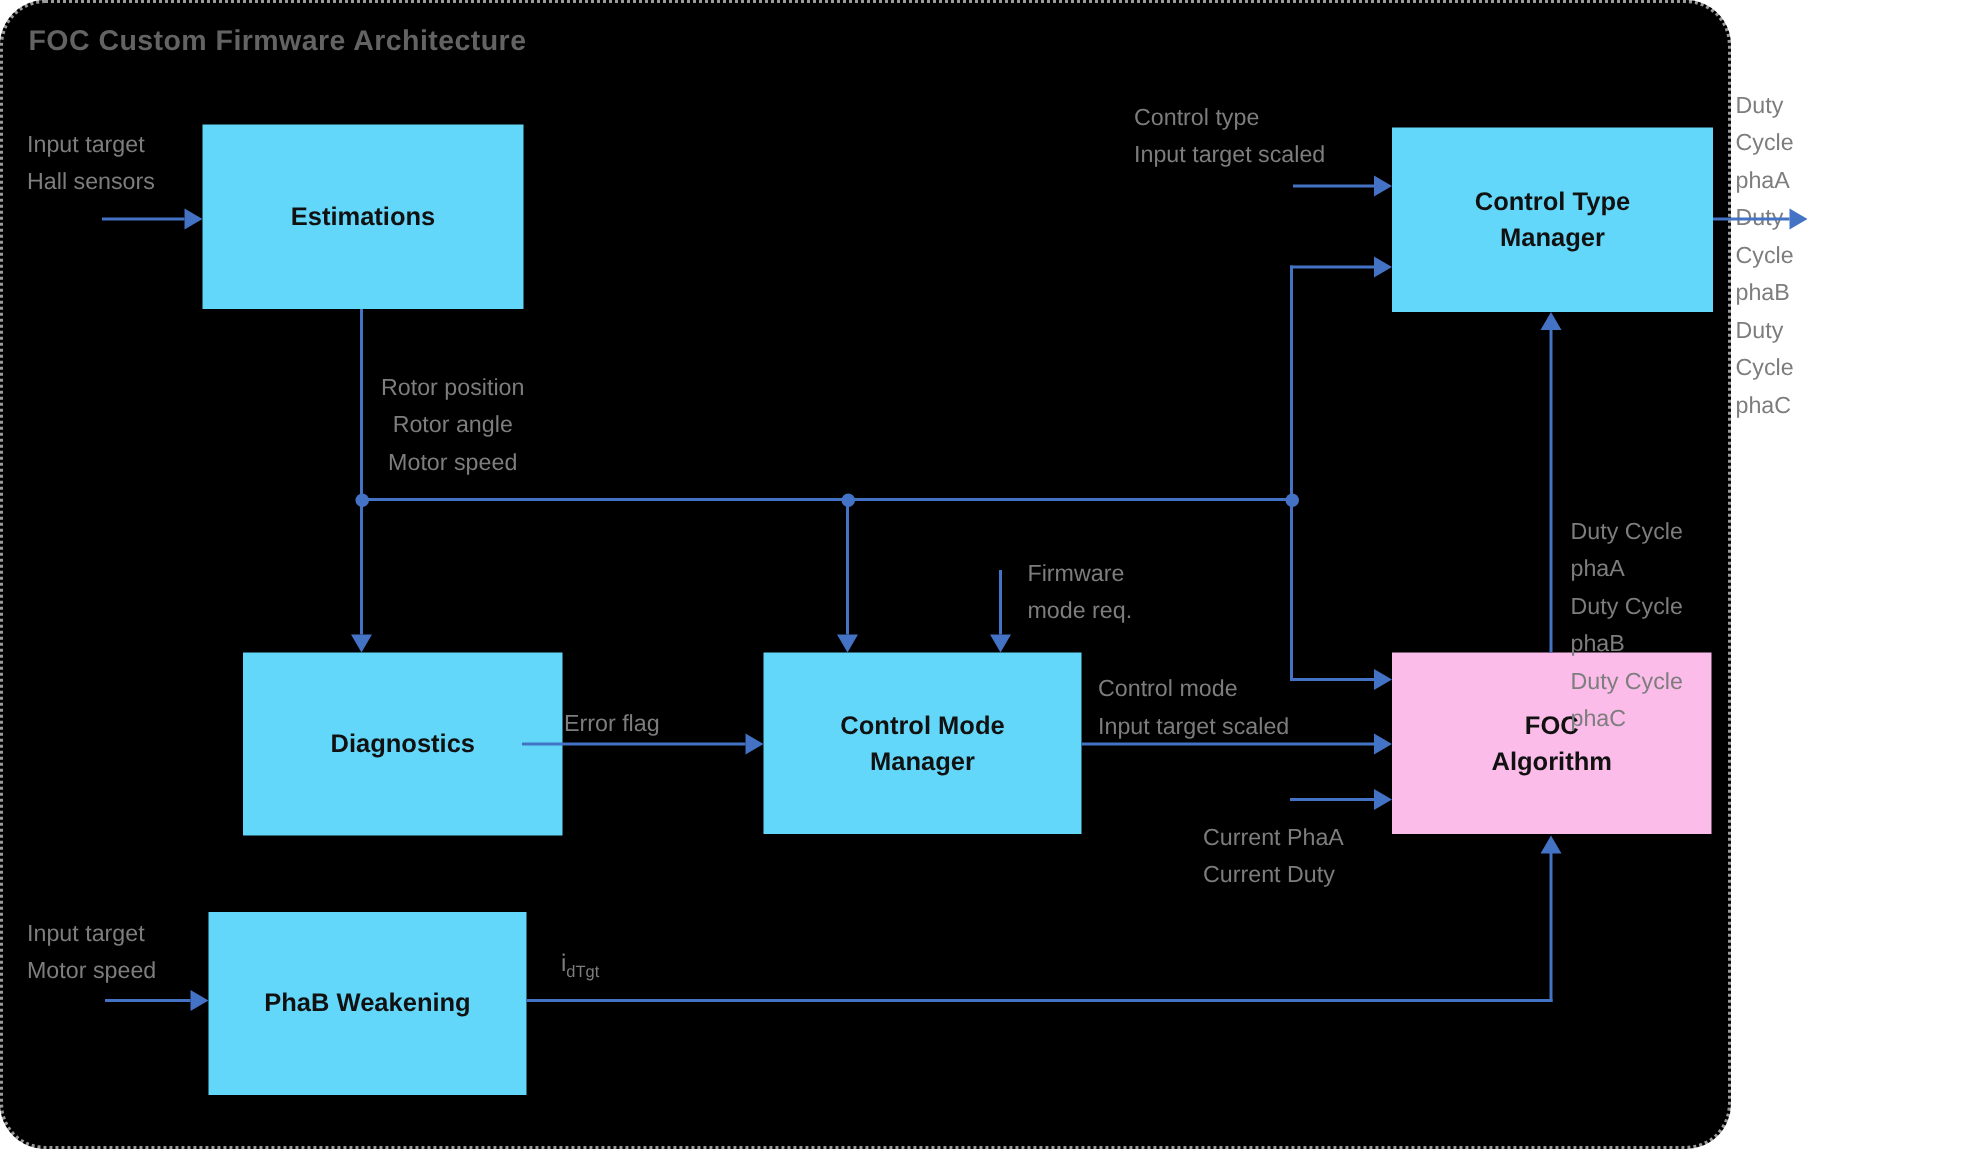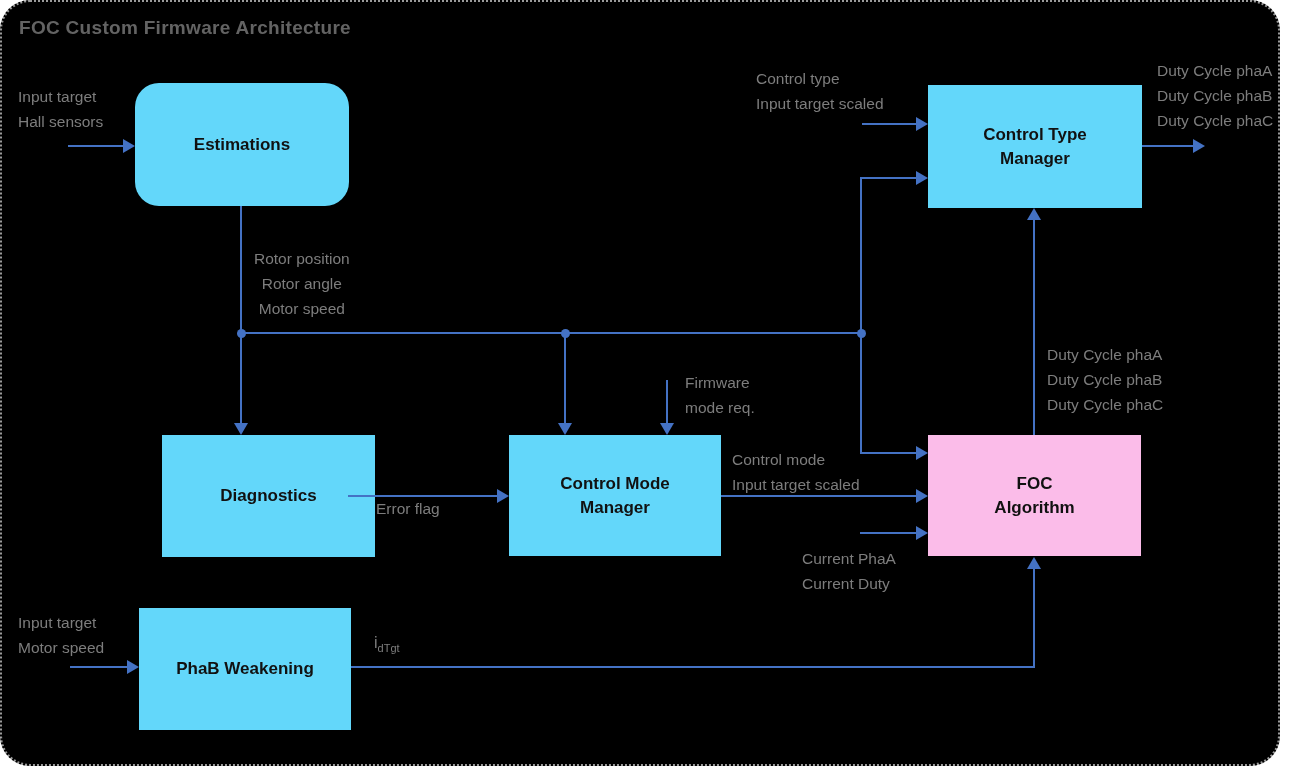--- a/index.html
+++ b/index.html
@@ -2,21 +2,21 @@
 <html><head>
 <meta charset="utf-8">
 <style>
   * { margin: 0; padding: 0; box-sizing: border-box; }
   html, body { background: #ffffff; }
   body {
     font-family: "Liberation Sans", "DejaVu Sans", sans-serif;
     width: 1310px; height: 766px; position: relative; overflow: hidden;
   }
   .canvas {
-    position: absolute; left: 0; top: 0; width: 1280px; height: 766px;
+    position: absolute; left: 0; top: 0; width: 1154px; height: 766px;
     background: var(--background, #000);
     border: 2px dotted var(--border-gray, #9b9b9b);
     border-radius: 30px;
   }
   .title {
     position: absolute; left: 17px; top: 15px;
     font-size: 19px; font-weight: bold; color: var(--title-gray, #636363);
     letter-spacing: 0.3px; white-space: pre;
   }
   .box {
@@ -46,21 +46,21 @@
   .arr.up    { border-left: 7px solid transparent; border-right: 7px solid transparent; border-bottom: 12px solid var(--connector-blue, #4472C4); }
   .sub { font-size: 11px; vertical-align: -4px; }
 </style>
 </head>
 <body style="--background: #000000; --box-cyan: #63D7FA; --box-pink: #FBBCE9; --connector-blue: #4472C4; --label-gray: #7D7D7D; --title-gray: #636363; --box-text: #111111; --border-gray: #9B9B9B;">
 
 <div class="canvas">
 
   <div class="title">FOC Custom Firmware Architecture</div>
 
-  <div class="box" style="left:133px; top:81px;  width:214px; height:123px;border-radius:24px;">Estimations</div>
+  <div class="box" style="left:133px; top:81px;  width:214px; height:123px;">Estimations</div>
   <div class="box" style="left:926px; top:83px;  width:214px; height:123px;">Control Type
 Manager</div>
   <div class="box" style="left:133px; top:433px; width:213px; height:122px;margin-left:27px;">Diagnostics</div>
   <div class="box" style="left:507px; top:433px; width:212px; height:121px;">Control Mode
 Manager</div>
   <div class="box pink" style="left:926px; top:433px; width:213px; height:121px;">FOC
 Algorithm</div>
   <div class="box" style="left:137px; top:606px; width:212px; height:122px;">PhaB Weakening</div>
 
   <div class="flow-label" style="left:16px;   top:82px;">Input target
@@ -68,21 +68,21 @@
   <div class="flow-label" style="left:252px;  top:244px;text-align:center;">Rotor position
 Rotor angle
 Motor speed</div>
   <div class="flow-label" style="left:754px;  top:64px;">Control type
 Input target scaled</div>
   <div class="flow-label" style="left:1155px; top:56px;">Duty Cycle phaA
 Duty Cycle phaB
 Duty Cycle phaC</div>
   <div class="flow-label" style="left:683px;  top:368px;">Firmware
 mode req.</div>
-  <div class="flow-label" style="left:374px;  top:494px;">Error flag</div>
+  <div class="flow-label" style="left:374px;  top:468px;">Error flag</div>
   <div class="flow-label" style="left:730px;  top:445px;">Control mode
 Input target scaled</div>
   <div class="flow-label" style="left:800px;  top:544px;">Current PhaA
 Current Duty</div>
   <div class="flow-label" style="left:1045px; top:340px;">Duty Cycle phaA
 Duty Cycle phaB
 Duty Cycle phaC</div>
   <div class="flow-label" style="left:16px;   top:608px;">Input target
 Motor speed</div>
   <div class="flow-label" style="left:372px;  top:628px; font-size:16px;text-align:right;"><span>i</span><span class="sub">dTgt</span></div>

